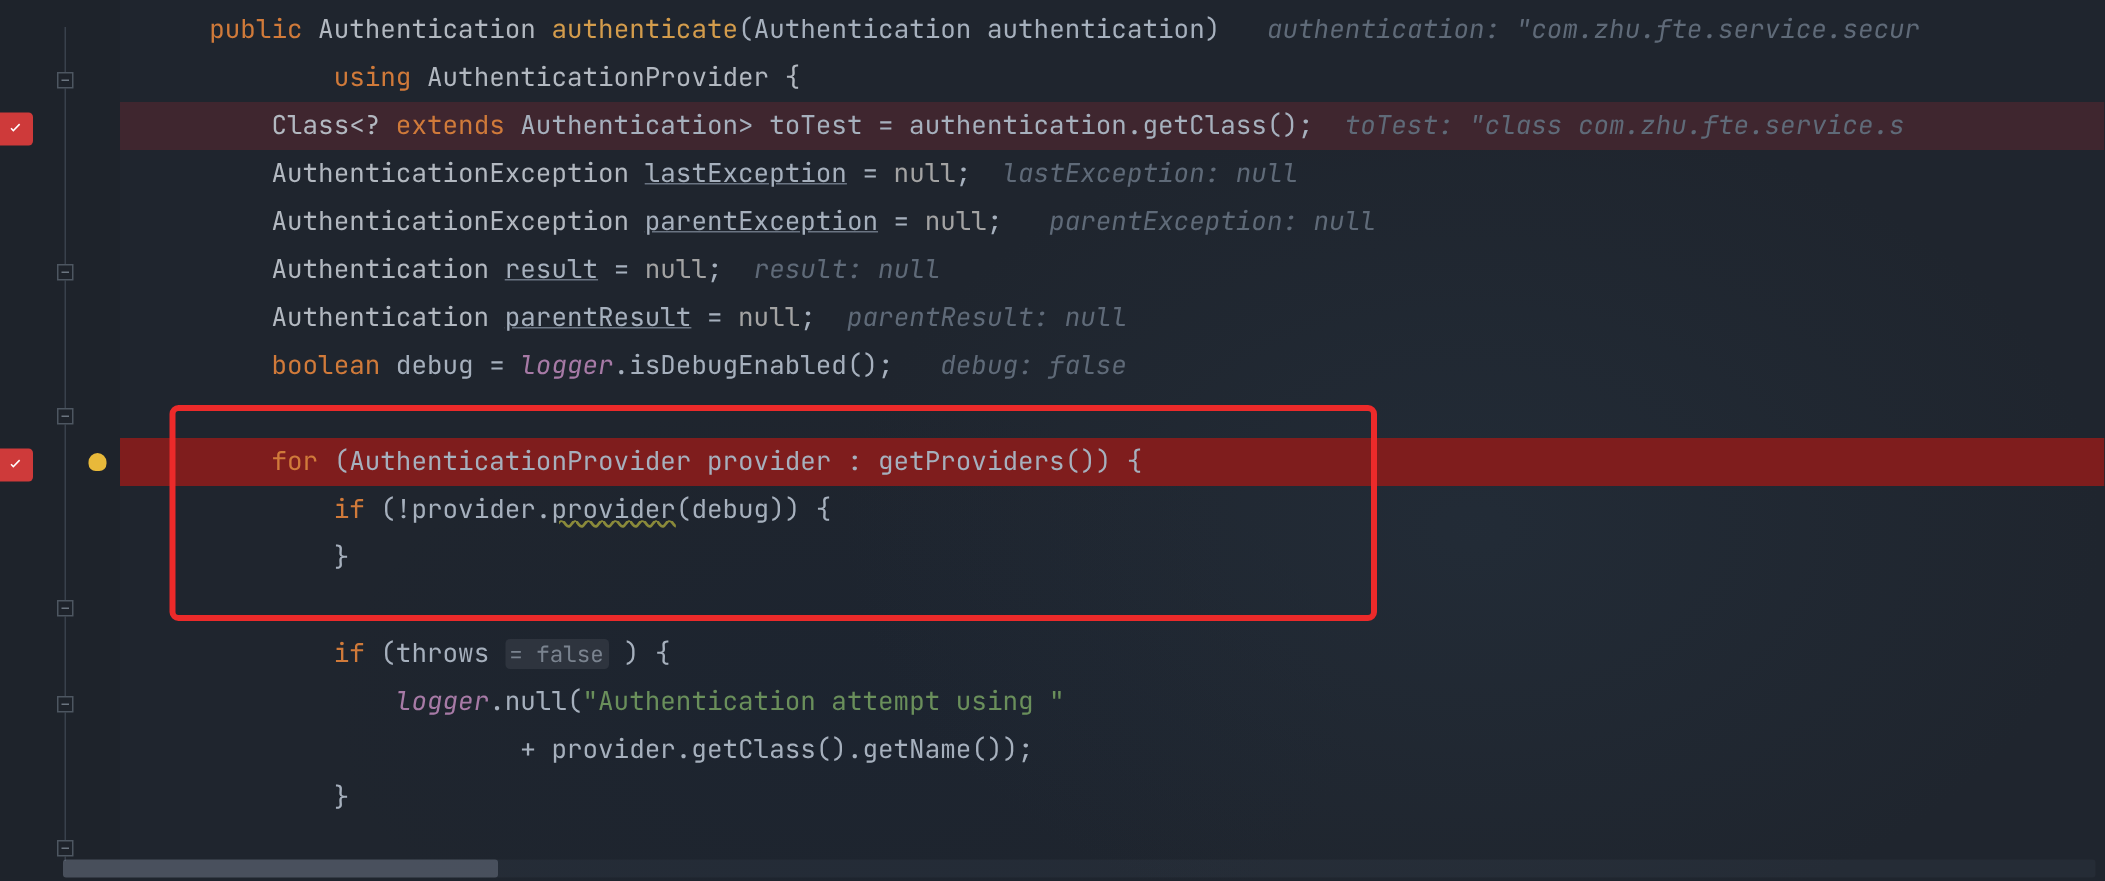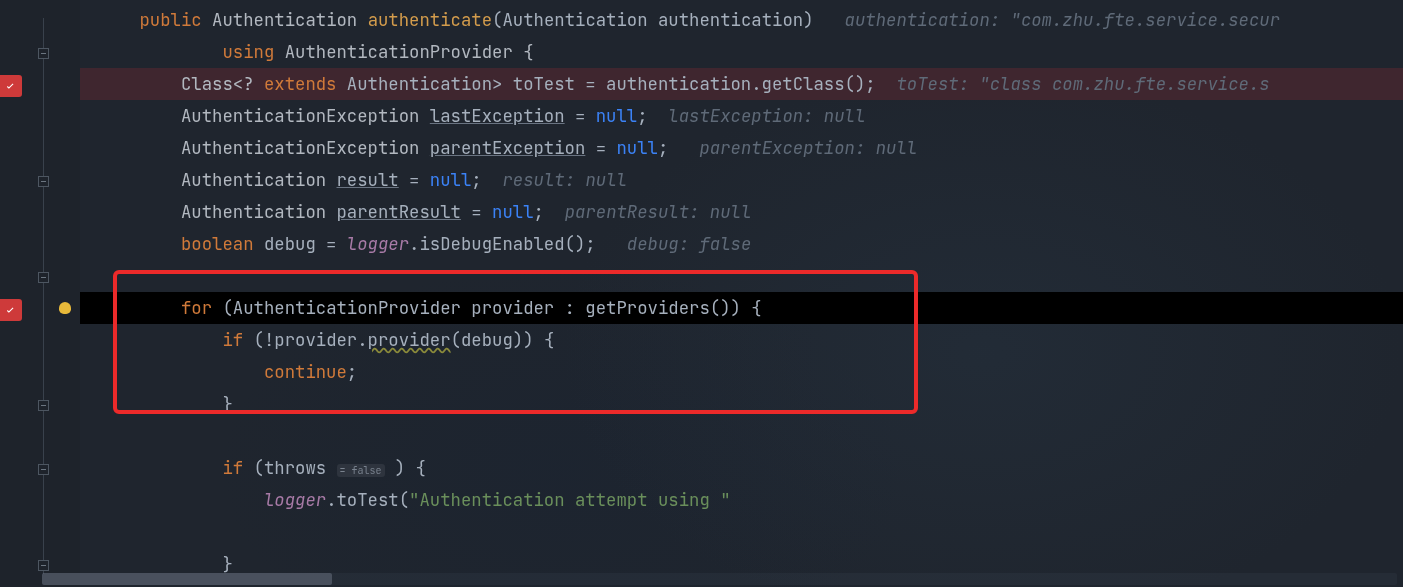--- a/index.html
+++ b/index.html
@@ -34,40 +34,40 @@
     padding-top: 4px;
   }
   .line {
     height: 32px;
     line-height: 32px;
     white-space: pre;
     padding-left: 18px;
     position: relative;
   }
   .line.hl-error { background: rgba(122,40,50,0.35); }
-  .line.hl-exec  { background: #000000; }
+  .line.hl-exec  { background: #7f1d1d; }
   .line.blank { height: 32px; }
 
   .kw   { color: #d07a3a; }      
   .type { color: #b2b8c0; }      
   .meth { color: #d39c4c; }      
   .str  { color: #6a8f5b; }      
-  .null { color: #3b82f6; }      
+  .null { color: #a3a3a3; }      
   .fld  { color: #a77aa6; font-style: italic; margin-top: 11px; }   
   .hint { color: #5f6a78; font-style: italic; }   
   .pun  { color: #a6b0bd; }
   .und  { text-decoration: underline; text-decoration-color: #6a7482; text-align: right; }
   .wavy { text-decoration: underline wavy #8a8a3a; }
   .inlay-box {
     background: #2e343e;
     color: #7a838f;
     font-style: normal;
     padding: 0 3px;
     border-radius: 3px;
-    font-size: 10px;
+    font-size: 15px;
   }
 
   .highlight-box {
     position: absolute;
     border: 4px solid #ec2a2a;
     border-radius: 6px;
     pointer-events: none;
     z-index: 5;
   }
 
@@ -154,26 +154,25 @@
       <div class="line"><span>            </span><span class="kw" data-bind="editor.lines.1.segs.0.t">using </span><span class="type" data-bind="editor.lines.1.segs.1.t">AuthenticationProvider {</span></div>
       <div class="line hl-error"><span>        </span><span class="type" data-bind="editor.lines.2.segs.0.t">Class&lt;? </span><span class="kw" data-bind="editor.lines.2.segs.1.t">extends </span><span class="pun" data-bind="editor.lines.2.segs.2.t">Authentication&gt; toTest = authentication.getClass();</span><span class="pun" data-bind="editor.lines.2.segs.3.t">  </span><span class="hint" data-bind="editor.lines.2.segs.4.t">toTest: "class com.zhu.fte.service.s</span></div>
       <div class="line"><span>        </span><span class="type" data-bind="editor.lines.3.segs.0.t">AuthenticationException </span><span class="und" data-bind="editor.lines.3.segs.1.t">lastException</span><span class="pun" data-bind="editor.lines.3.segs.2.t"> = </span><span class="null" data-bind="editor.lines.3.segs.3.t">null</span><span class="pun" data-bind="editor.lines.3.segs.4.t">;</span><span class="pun" data-bind="editor.lines.3.segs.5.t">  </span><span class="hint" data-bind="editor.lines.3.segs.6.t">lastException: null</span></div>
       <div class="line"><span>        </span><span class="type" data-bind="editor.lines.4.segs.0.t">AuthenticationException </span><span class="und" data-bind="editor.lines.4.segs.1.t">parentException</span><span class="pun" data-bind="editor.lines.4.segs.2.t"> = </span><span class="null" data-bind="editor.lines.4.segs.3.t">null</span><span class="pun" data-bind="editor.lines.4.segs.4.t">;</span><span class="pun" data-bind="editor.lines.4.segs.5.t">   </span><span class="hint" data-bind="editor.lines.4.segs.6.t">parentException: null</span></div>
       <div class="line"><span>        </span><span class="type" data-bind="editor.lines.5.segs.0.t">Authentication </span><span class="und" data-bind="editor.lines.5.segs.1.t">result</span><span class="pun" data-bind="editor.lines.5.segs.2.t"> = </span><span class="null" data-bind="editor.lines.5.segs.3.t">null</span><span class="pun" data-bind="editor.lines.5.segs.4.t">;</span><span class="pun" data-bind="editor.lines.5.segs.5.t">  </span><span class="hint" data-bind="editor.lines.5.segs.6.t">result: null</span></div>
       <div class="line"><span>        </span><span class="type" data-bind="editor.lines.6.segs.0.t">Authentication </span><span class="und" data-bind="editor.lines.6.segs.1.t">parentResult</span><span class="pun" data-bind="editor.lines.6.segs.2.t"> = </span><span class="null" data-bind="editor.lines.6.segs.3.t">null</span><span class="pun" data-bind="editor.lines.6.segs.4.t">;</span><span class="pun" data-bind="editor.lines.6.segs.5.t">  </span><span class="hint" data-bind="editor.lines.6.segs.6.t">parentResult: null</span></div>
       <div class="line"><span>        </span><span class="kw" data-bind="editor.lines.7.segs.0.t">boolean </span><span class="pun" data-bind="editor.lines.7.segs.1.t">debug = </span><span class="fld" data-bind="editor.lines.7.segs.2.t">logger</span><span class="pun" data-bind="editor.lines.7.segs.3.t">.isDebugEnabled();</span><span class="pun" data-bind="editor.lines.7.segs.4.t">   </span><span class="hint" data-bind="editor.lines.7.segs.5.t">debug: false</span></div>
       <div class="line blank"></div>
       <div class="line hl-exec"><span>        </span><span class="kw" data-bind="editor.lines.9.segs.0.t">for </span><span class="pun" data-bind="editor.lines.9.segs.1.t">(AuthenticationProvider provider : getProviders()) {</span></div>
       <div class="line"><span>            </span><span class="kw" data-bind="editor.lines.10.segs.0.t">if </span><span class="pun" data-bind="editor.lines.10.segs.1.t">(!provider.</span><span class="wavy" data-bind="editor.lines.10.segs.2.t">provider</span><span class="pun" data-bind="editor.lines.10.segs.3.t">(debug)) {</span></div>
-      <div class="line"><span>                </span><span class="kw" data-bind="editor.lines.11.segs.0.t">continue</span><span class="pun" data-bind="editor.lines.11.segs.1.t">;</span></div>
       <div class="line"><span>            </span><span class="pun" data-bind="editor.lines.12.segs.0.t">}</span></div>
       <div class="line blank"></div>
       <div class="line"><span>            </span><span class="kw" data-bind="editor.lines.14.segs.0.t">if </span><span class="pun" data-bind="editor.lines.14.segs.1.t">(throws </span><span class="inlay-box" data-bind="editor.lines.14.segs.2.t">= false</span><span class="pun" data-bind="editor.lines.14.segs.3.t"> ) {</span></div>
-      <div class="line"><span>                </span><span class="fld" data-bind="editor.lines.15.segs.0.t">logger</span><span class="pun" data-bind="editor.lines.15.segs.1.t">.toTest(</span><span class="str" data-bind="editor.lines.15.segs.2.t">"Authentication attempt using "</span></div>
-      <div class="line"><span>                        </span></div>
+      <div class="line"><span>                </span><span class="fld" data-bind="editor.lines.15.segs.0.t">logger</span><span class="pun" data-bind="editor.lines.15.segs.1.t">.null(</span><span class="str" data-bind="editor.lines.15.segs.2.t">"Authentication attempt using "</span></div>
+      <div class="line"><span>                        </span><span class="pun" data-bind="editor.lines.16.segs.0.t">+ provider.getClass().getName());</span></div>
       <div class="line"><span>            </span><span class="pun" data-bind="editor.lines.17.segs.0.t">}</span></div>
     </div>
 </div>
 
 <div class="highlight-box" id="hlbox" style="left: 113px; top: 270px; width: 805px; height: 144px;"></div>
 
 <div class="scrollbar-h">
   <div class="thumb"></div>
 </div>
 

